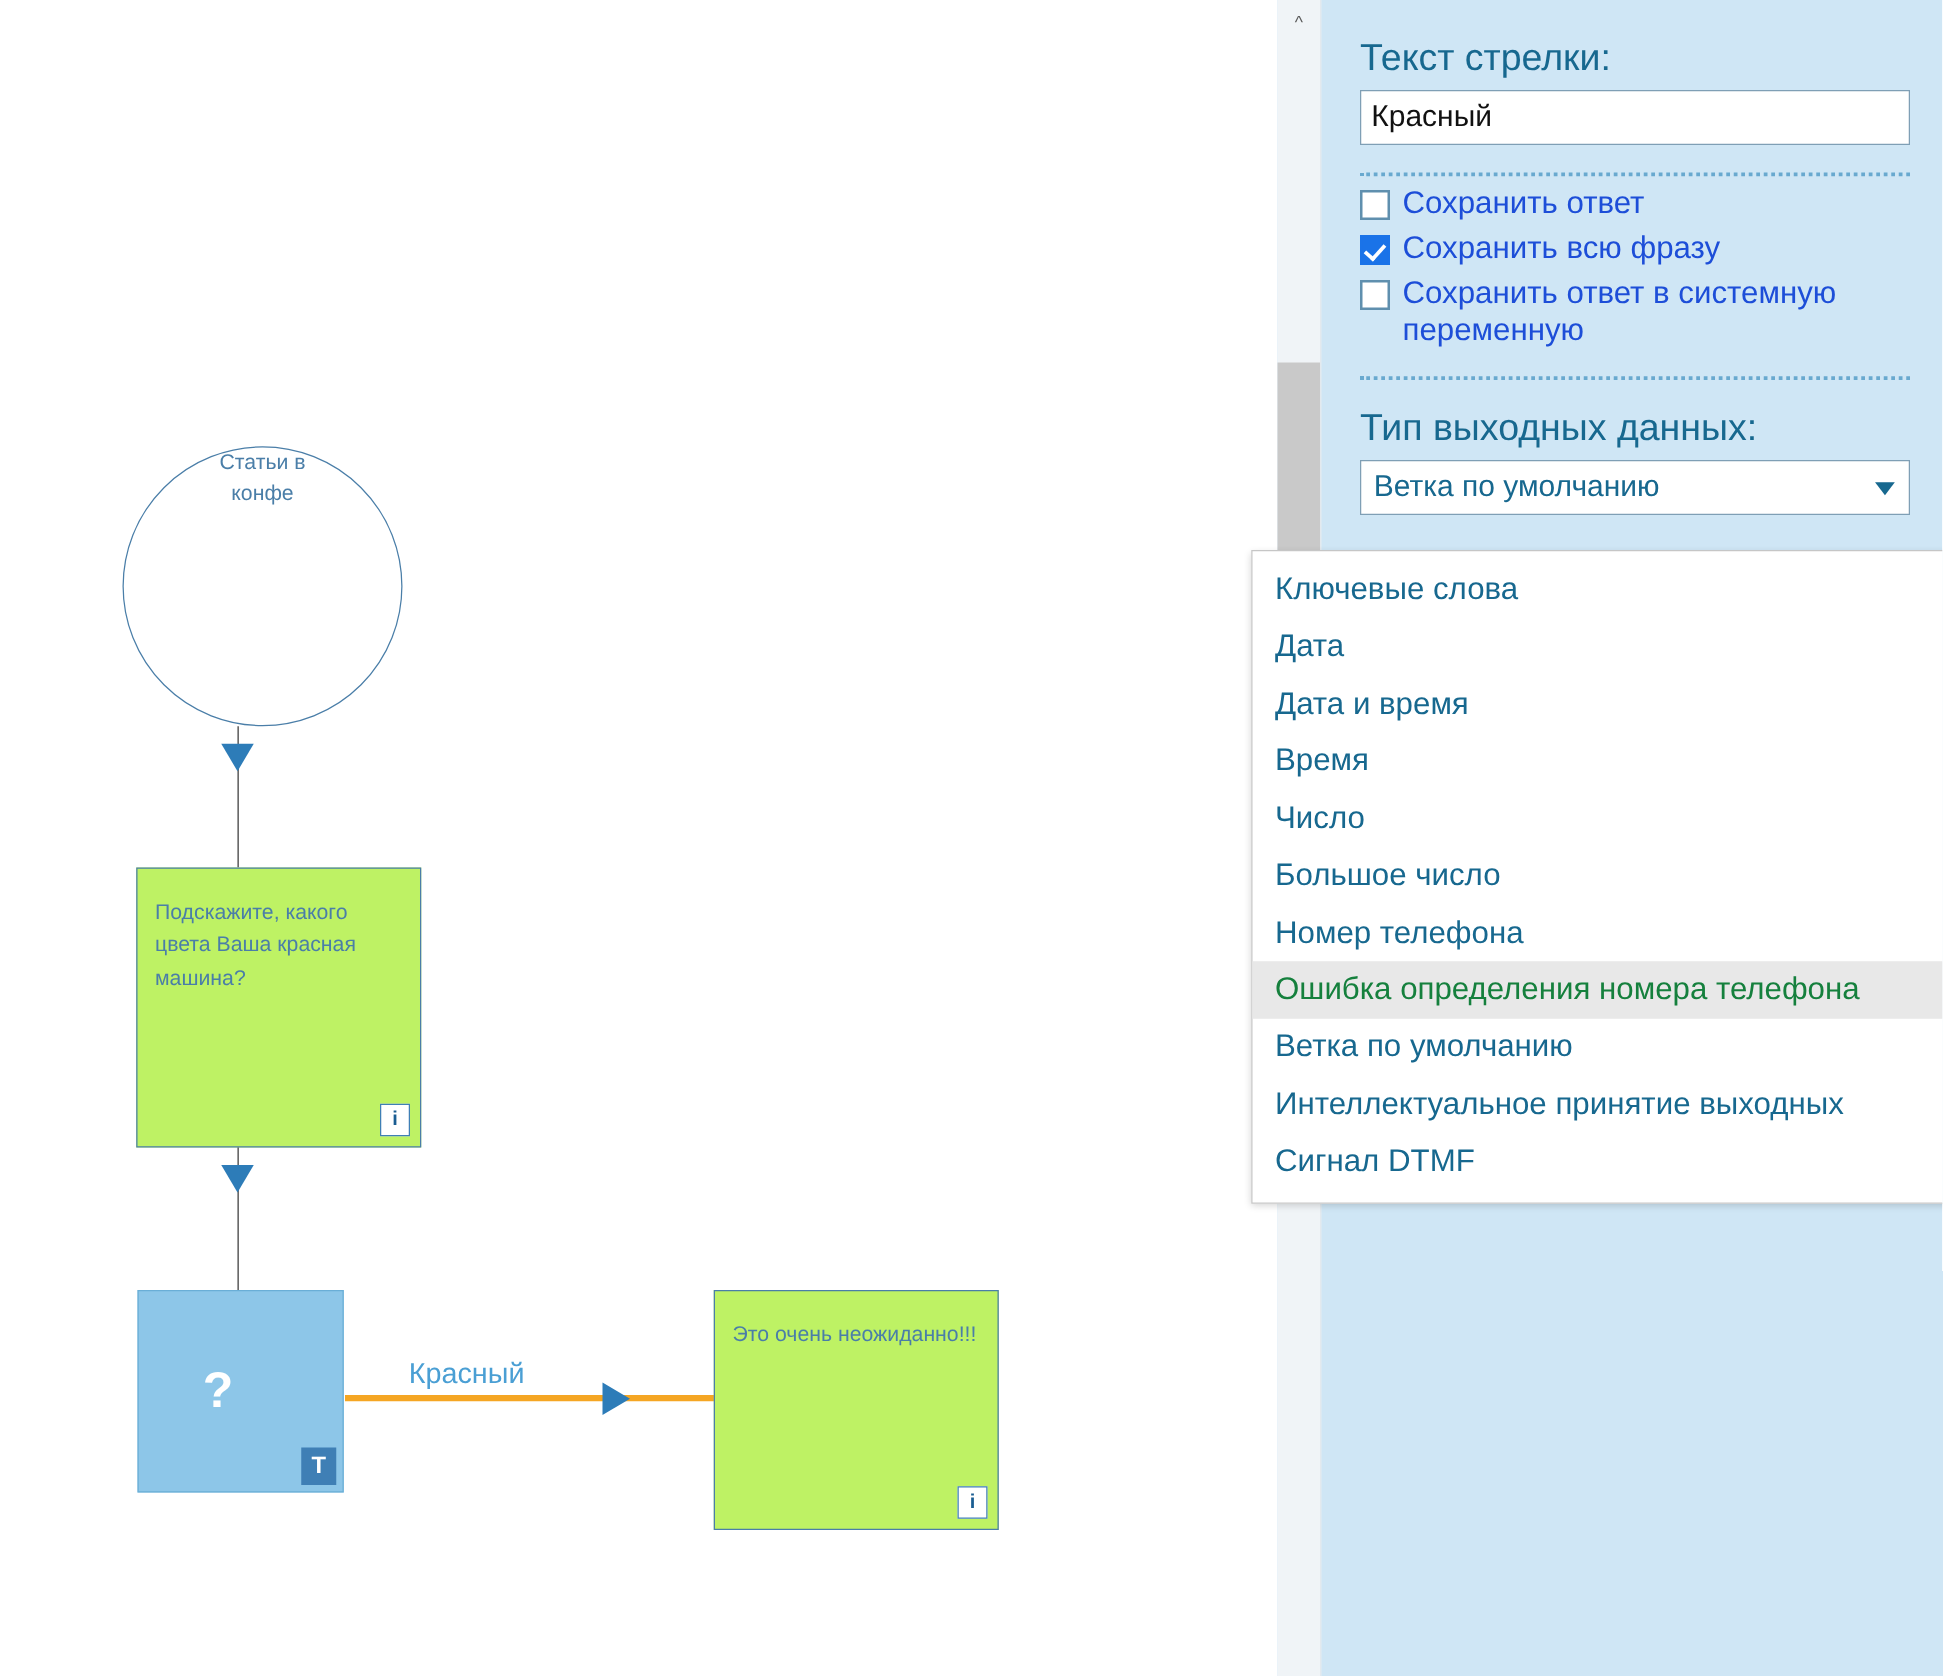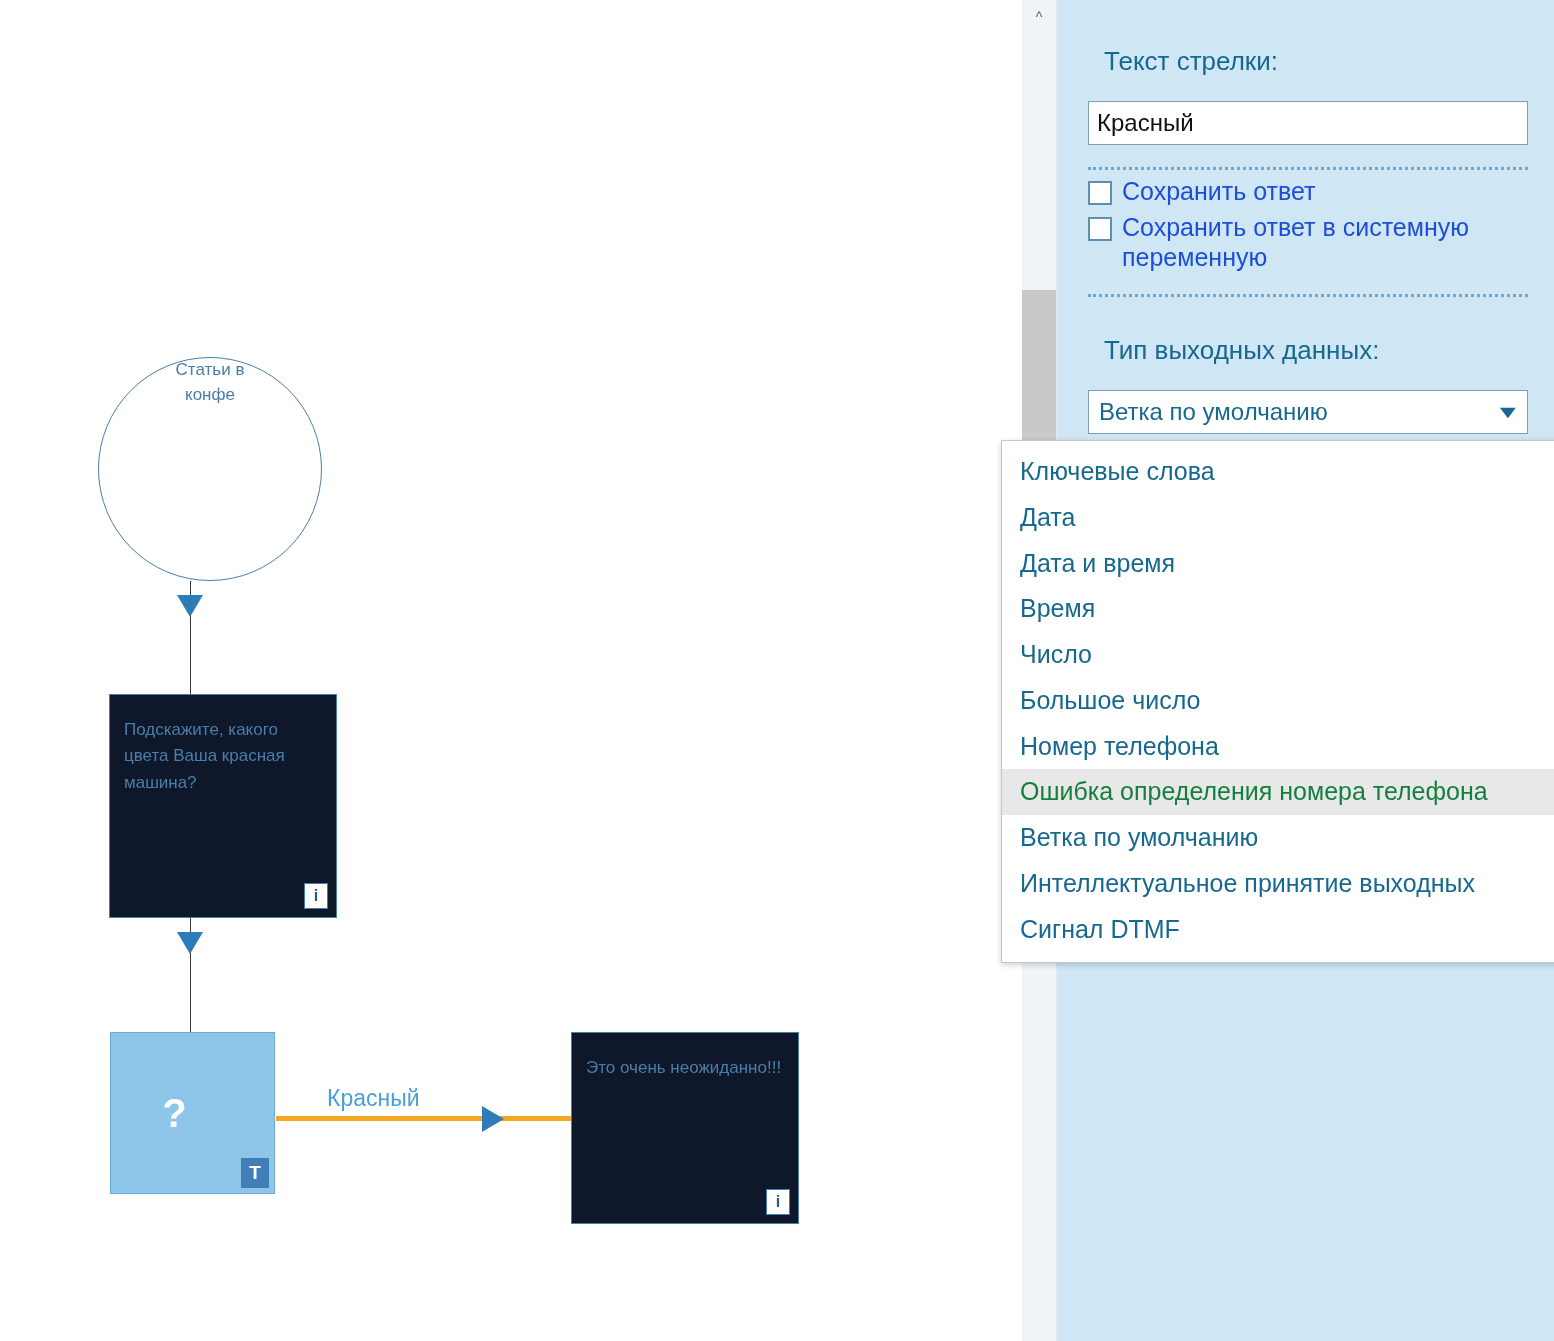--- a/index.html
+++ b/index.html
@@ -39,21 +39,21 @@
     color: #4a7ea8;
     font-size: 17px;
     line-height: 1.45;
     box-sizing: border-box;
   }
   .node-circle span { display: block; width: 130px; }
 
   .node-box {
     position: absolute;
     border: 1px solid #4a7ea8;
-    background: #0f172a;
+    background: #bef264;
     box-sizing: border-box;
     color: #4a7ea8;
     font-size: 17px;
     line-height: 1.55;
   }
   #node-prompt {
     left: 109px; top: 694px;
     width: 228px; height: 224px;
   }
   #node-prompt .txt {
@@ -178,22 +178,22 @@
   }
 
   #panel-inner {
     position: absolute;
     left: 34px; top: 0;
     right: 0; bottom: 0;
     padding: 0;
   }
   .field-label {
     color: #17688f;
-    font-size: 26px;
-    margin: 16px;
+    font-size: 30px;
+    margin: 0;
     padding: 30px 0 8px 32px;
     white-space: nowrap;
   }
   .text-input {
     margin-left: 32px;
     width: 440px;
     height: 44px;
     background: #ffffff;
     border: 1px solid #7f9fb5;
     box-sizing: border-box;
@@ -333,20 +333,24 @@
     <div id="panel-inner">
 
       <div class="field-label">Текст стрелки:</div>
       <input class="text-input" type="text" value="Красный" style="">
 
       <div class="dotted-sep"></div>
 
       <div class="checkbox-row">
         <span class="cb"></span>
         <span class="cb-label">Сохранить ответ</span>
+      </div>
+      <div class="checkbox-row">
+        <span class="cb checked"></span>
+        <span class="cb-label">Сохранить всю фразу</span>
       </div>
       <div class="checkbox-row">
         <span class="cb"></span>
         <span class="cb-label">Сохранить ответ в системную переменную</span>
       </div>
 
       <div class="dotted-sep"></div>
 
       <div class="field-label" style="padding-top:22px;">Тип выходных данных:</div>
       <div class="select-box">

